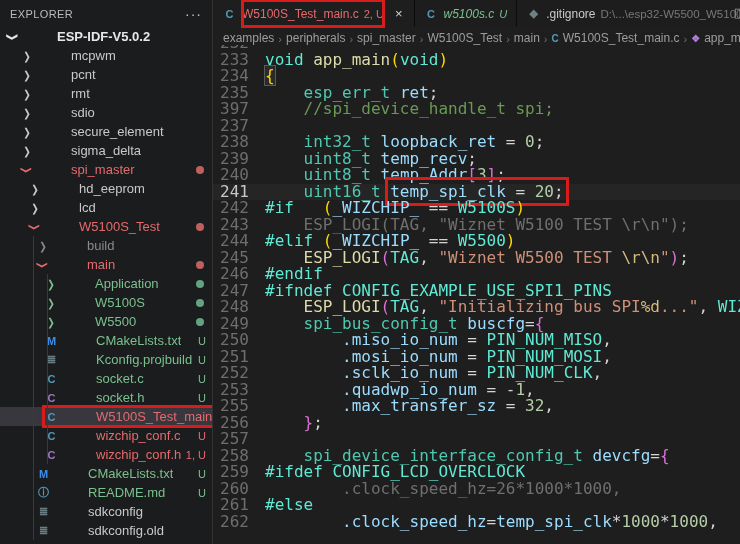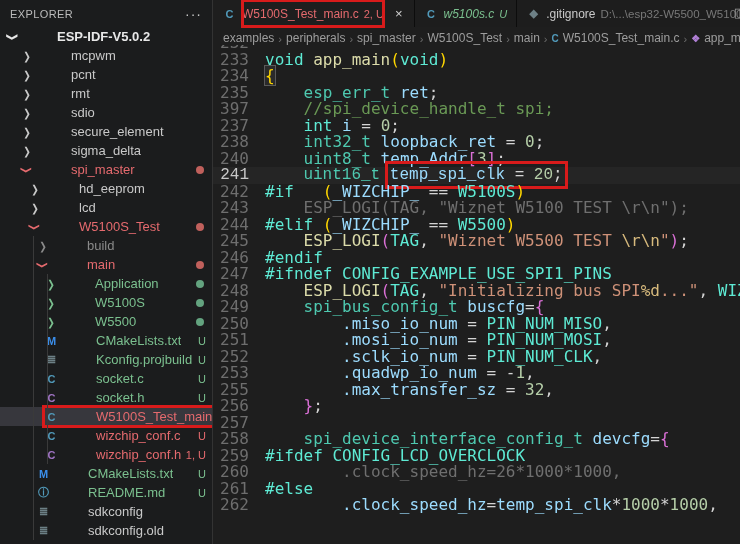--- a/index.html
+++ b/index.html
@@ -53,21 +53,21 @@
     flex:none; white-space:nowrap; overflow:hidden; }
   #breadcrumb .sep { color:#6d6d6d; font-size:11px; }
   #breadcrumb .crumb { display:flex; align-items:center; gap:4px; cursor:pointer; }
   #breadcrumb .bicon { font-size:10px; font-weight:bold; }
 
   
   #code { position:relative; flex:1; overflow:hidden; background:#1e1e1e; }
   #lines { margin-top:-10px; }
   .cl { display:flex; height:16.5px; line-height:16.5px;
     font-family:"DejaVu Sans Mono", monospace; font-size:16px; white-space:pre; }
-  .cl.cur { background:rgba(255,255,255,0.035);font-family:Liberation Mono, monospace; }
+  .cl.cur { background:rgba(255,255,255,0.035); }
   .ln { width:52px; text-align:right; padding-right:16px; color:#6e6e6e; flex:none; }
   .cl.cur .ln { color:#c8c8c8; }
   .ct { color:#d4d4d4; }
   .tk-kw{color:#5eead4} .tk-type{color:#4ec9b0} .tk-fn{color:#dcdcaa}
   .tk-var{color:#9cdcfe} .tk-num{color:#b5cea8} .tk-str{color:#ce9178}
   .tk-esc{color:#d7ba7d} .tk-cmt{color:#6a9955} .tk-pp{color:#5eead4}
   .tk-gold{color:#ffd700} .tk-purp{color:#da70d6}
   .tk-dim{color:#6f6f6f} .tk-dimc{color:#5d6b57}
   .brkt { outline:1px solid #5a5a5a; background:#2a2a2a; }
   .annotated-code { outline:3px solid #d81b1b; outline-offset:2px;margin-top:32px; }
@@ -321,22 +321,23 @@
           <span>app_main</span>
         </span>
       </div>
     <div id="code">
       <div id="lines">
           <div class="cl"><span class="ln">232</span><span class="ct"></span></div>
           <div class="cl"><span class="ln">233</span><span class="ct"><span class="tk-kw">void </span><span class="tk-fn">app_main</span><span class="tk-gold">(</span><span class="tk-kw">void</span><span class="tk-gold">)</span></span></div>
           <div class="cl"><span class="ln">234</span><span class="ct"><span class="tk-gold brkt">{</span></span></div>
           <div class="cl"><span class="ln">235</span><span class="ct"><span>    </span><span class="tk-type">esp_err_t</span><span> </span><span class="tk-var">ret</span><span>;</span></span></div>
           <div class="cl"><span class="ln">397</span><span class="ct"><span>    </span><span class="tk-cmt">//spi_device_handle_t spi;</span></span></div>
-          <div class="cl"><span class="ln">237</span><span class="ct"><span>    </span><span class="tk-kw">int</span><span> </span><span class="tk-var">i</span><span> = </span><span class="tk-num">0</span><span>;</span></span></div>
+          <div class="cl"><span class="ln">237</span></div>
           <div class="cl"><span class="ln">238</span><span class="ct"><span>    </span><span class="tk-type">int32_t</span><span> </span><span class="tk-var">loopback_ret</span><span> = </span><span class="tk-num">0</span><span>;</span></span></div>
+          <div class="cl"><span class="ln">239</span><span class="ct"><span>    </span><span class="tk-type">uint8_t</span><span> </span><span class="tk-var">temp_recv</span><span>;</span></span></div>
           <div class="cl"><span class="ln">240</span><span class="ct"><span>    </span><span class="tk-type">uint8_t</span><span> </span><span class="tk-var">temp_Addr</span><span class="tk-purp">[</span><span class="tk-num">3</span><span class="tk-purp">]</span><span>;</span></span></div>
           <div class="cl cur"><span class="ln">241</span><span class="ct"><span>    </span><span class="tk-type">uint16_t</span><span> </span><span class="annotated-code"><span class="tk-var">temp_spi_clk</span><span> = </span><span class="tk-num">20</span><span>;</span></span></span></div>
           <div class="cl"><span class="ln">242</span><span class="ct"><span class="tk-pp">#if</span><span>   </span><span class="tk-gold">(</span><span class="tk-var">_WIZCHIP_</span><span> == </span><span class="tk-kw">W5100S</span><span class="tk-gold">)</span></span></div>
           <div class="cl"><span class="ln">243</span><span class="ct"><span>    </span><span class="tk-dim">ESP_LOGI(TAG, "Wiznet W5100 TEST \r\n");</span></span></div>
           <div class="cl"><span class="ln">244</span><span class="ct"><span class="tk-pp">#elif</span><span> </span><span class="tk-gold">(</span><span class="tk-var">_WIZCHIP_</span><span> == </span><span class="tk-kw">W5500</span><span class="tk-gold">)</span></span></div>
           <div class="cl"><span class="ln">245</span><span class="ct"><span>    </span><span class="tk-fn">ESP_LOGI</span><span class="tk-purp">(</span><span class="tk-kw">TAG</span><span>, </span><span class="tk-str">"Wiznet W5500 TEST </span><span class="tk-esc">\r\n</span><span class="tk-str">"</span><span class="tk-purp">)</span><span>;</span></span></div>
           <div class="cl"><span class="ln">246</span><span class="ct"><span class="tk-pp">#endif</span></span></div>
           <div class="cl"><span class="ln">247</span><span class="ct"><span class="tk-pp">#ifndef</span><span> </span><span class="tk-kw">CONFIG_EXAMPLE_USE_SPI1_PINS</span></span></div>
           <div class="cl"><span class="ln">248</span><span class="ct"><span>    </span><span class="tk-fn">ESP_LOGI</span><span class="tk-purp">(</span><span class="tk-kw">TAG</span><span>, </span><span class="tk-str">"Initializing bus SPI</span><span class="tk-esc">%d</span><span class="tk-str">..."</span><span>, </span><span class="tk-kw">WIZNET_HOST</span><span>+</span><span class="tk-num">1</span><span class="tk-purp">)</span><span>;</span></span></div>
           <div class="cl"><span class="ln">249</span><span class="ct"><span>    </span><span class="tk-type">spi_bus_config_t</span><span> </span><span class="tk-var">buscfg</span><span>=</span><span class="tk-purp">{</span></span></div>

